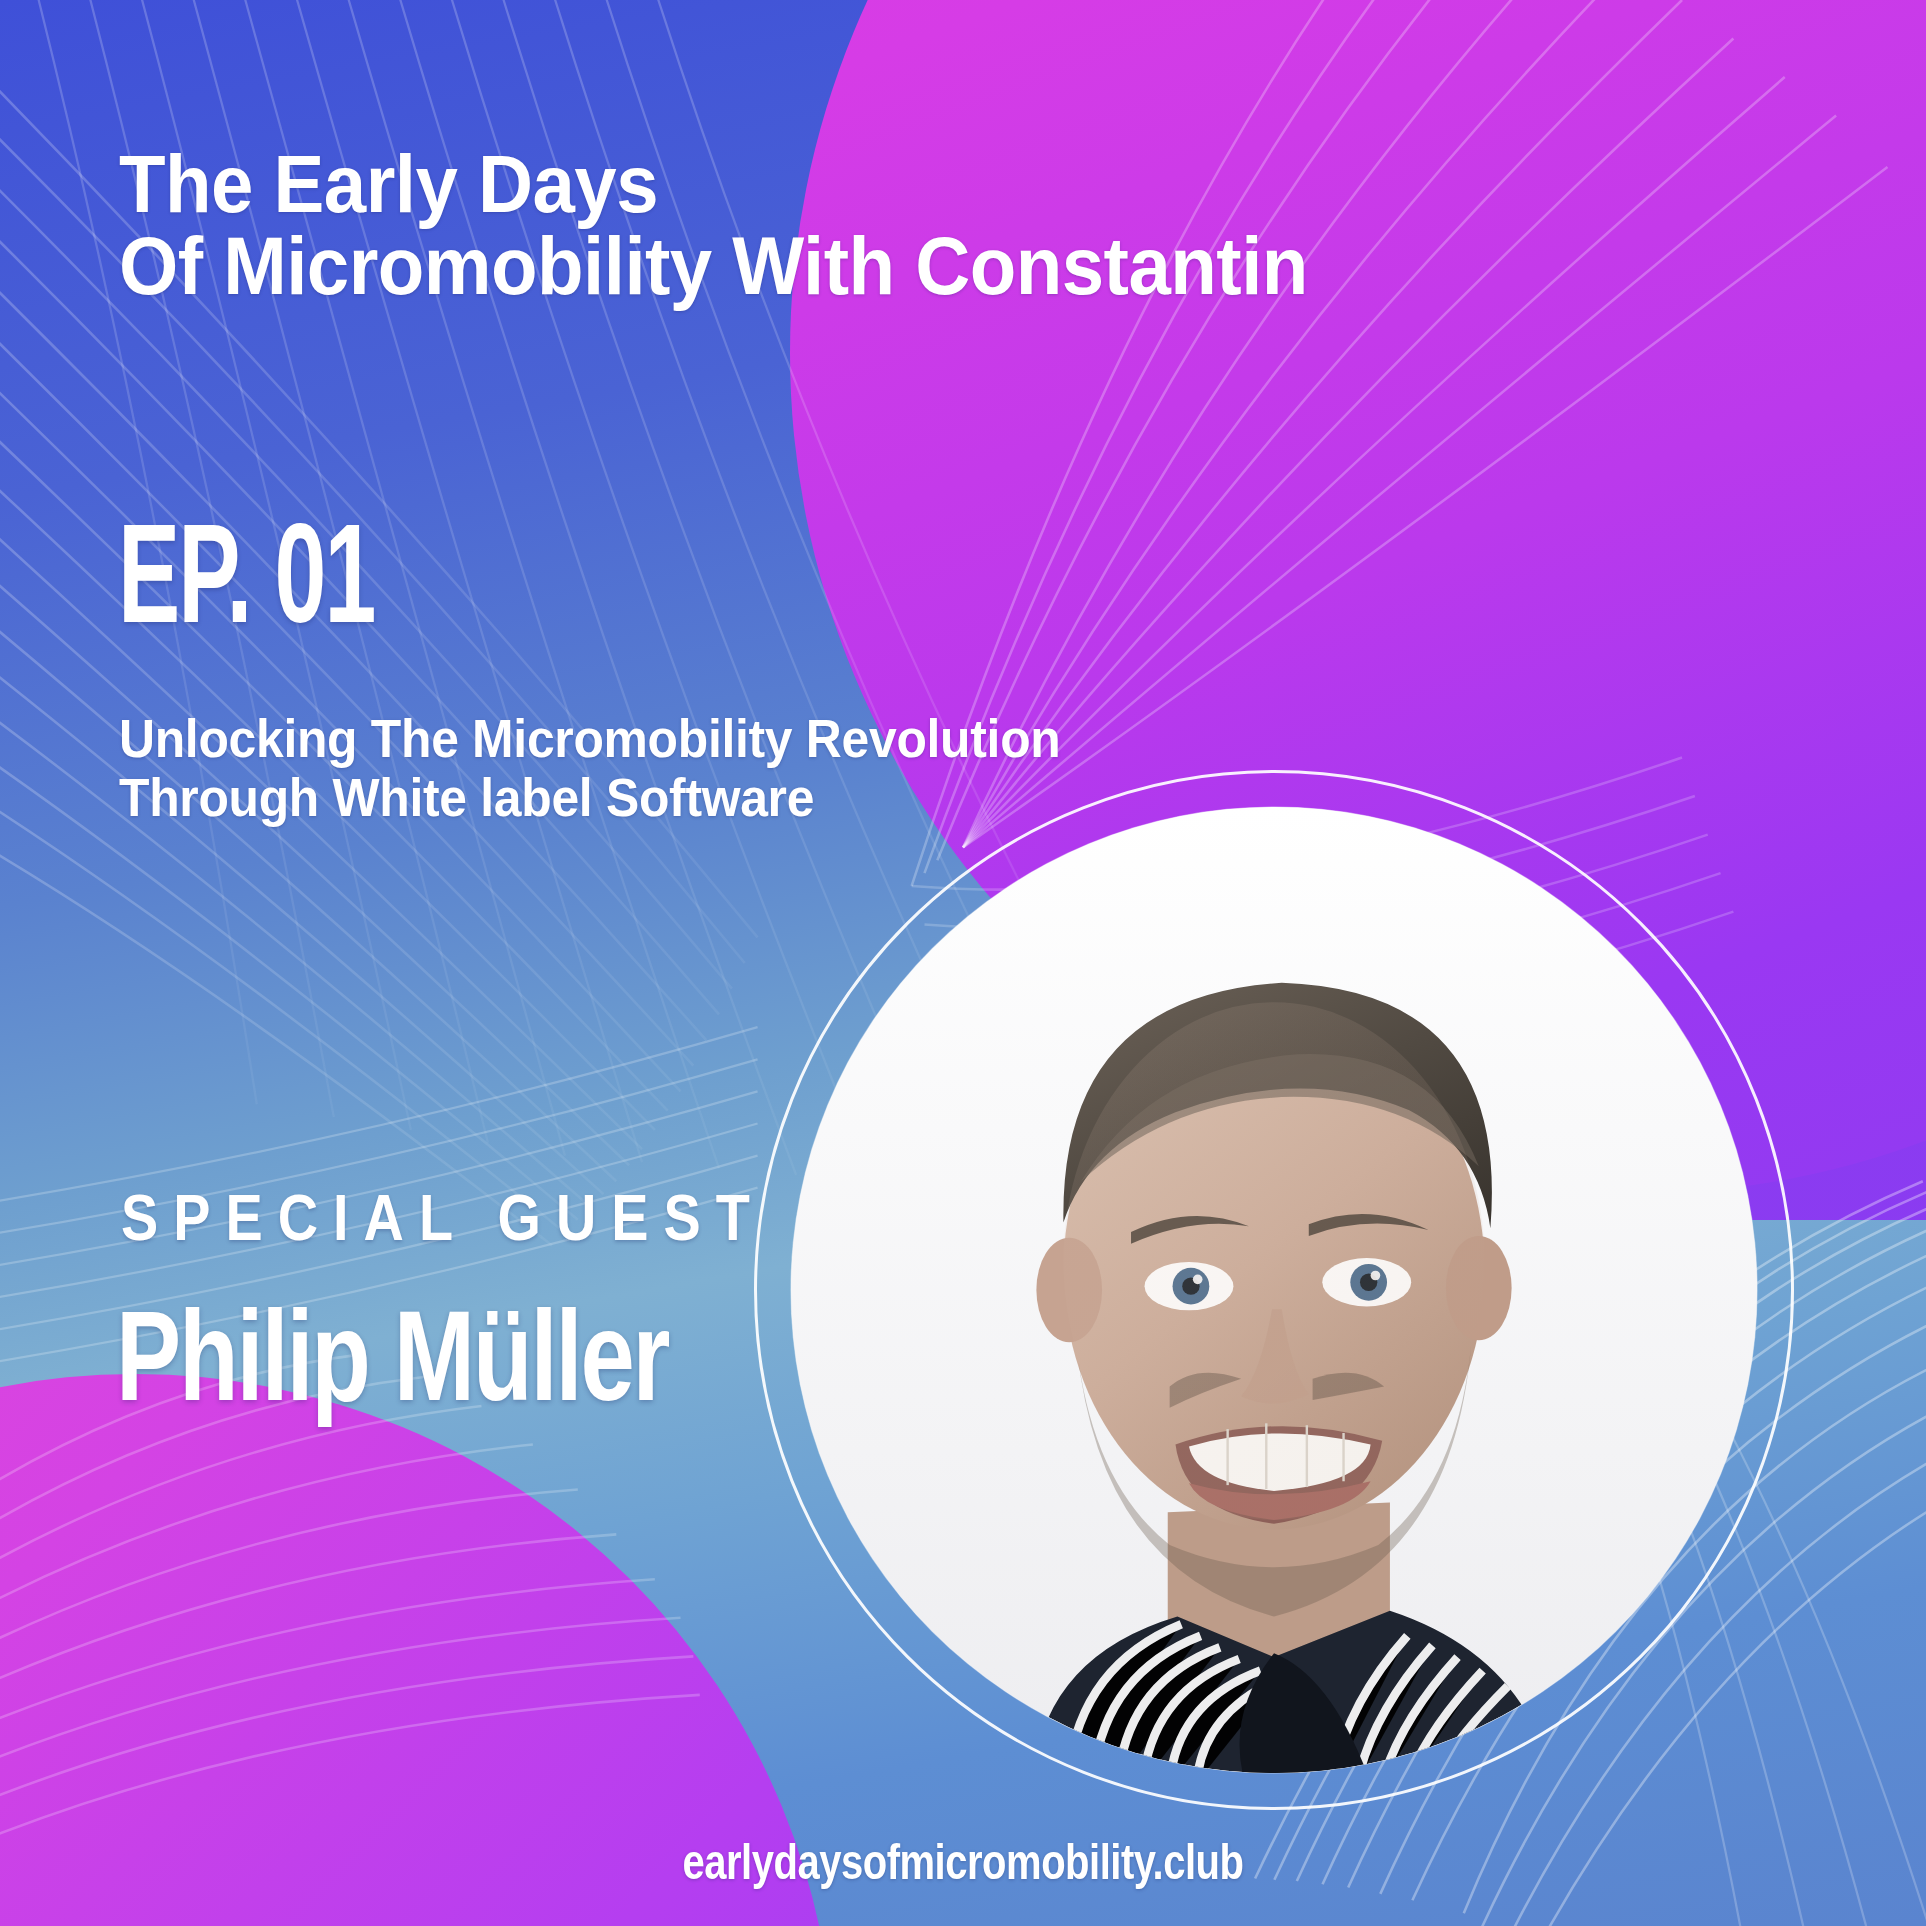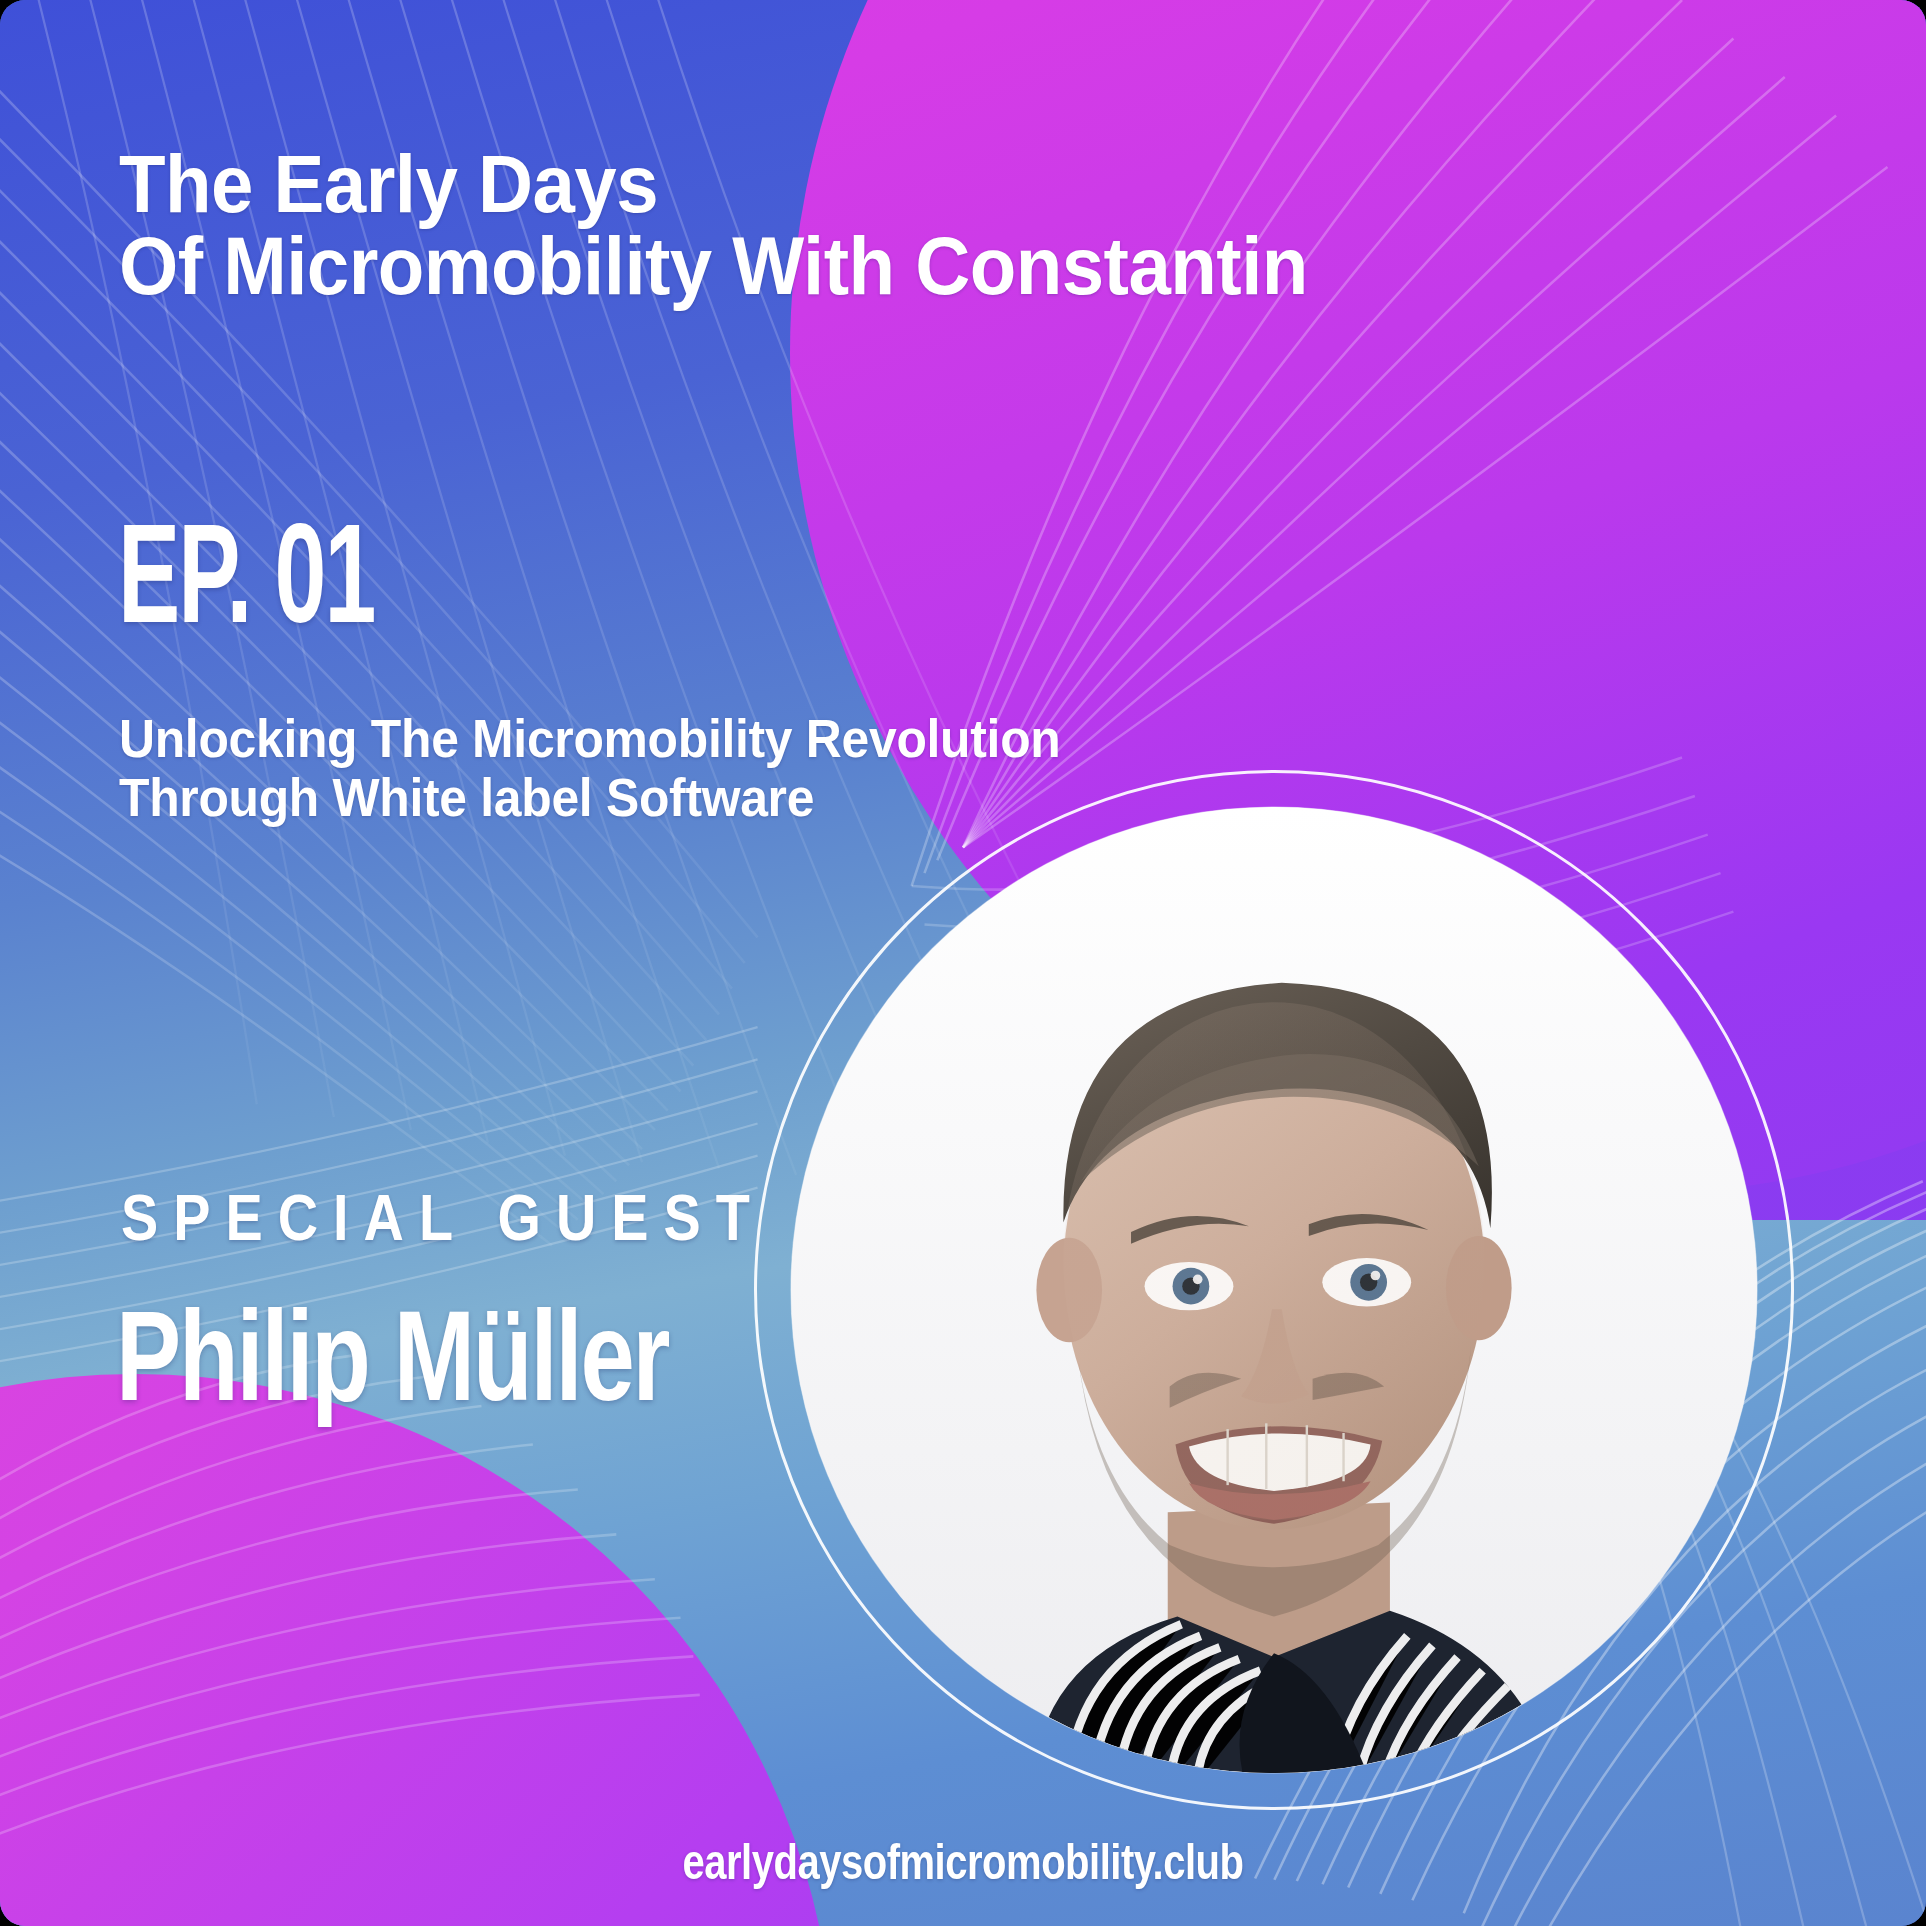--- a/index.html
+++ b/index.html
@@ -8,21 +8,20 @@
     background:#000;
     font-family:"Liberation Sans", sans-serif;
     overflow:hidden;
   }
 
   #cover {
     position:relative;
     width:1926px; height:1926px;
     overflow:hidden;
     background:#4d6bd8;
-    border-radius:25px;
   }
 
   
   .bg-layer { position:absolute; inset:0; }
 
   .bg-base {
     background:
       linear-gradient(170deg,
         #3f50d8 0%,
         #4a63d4 22%,

